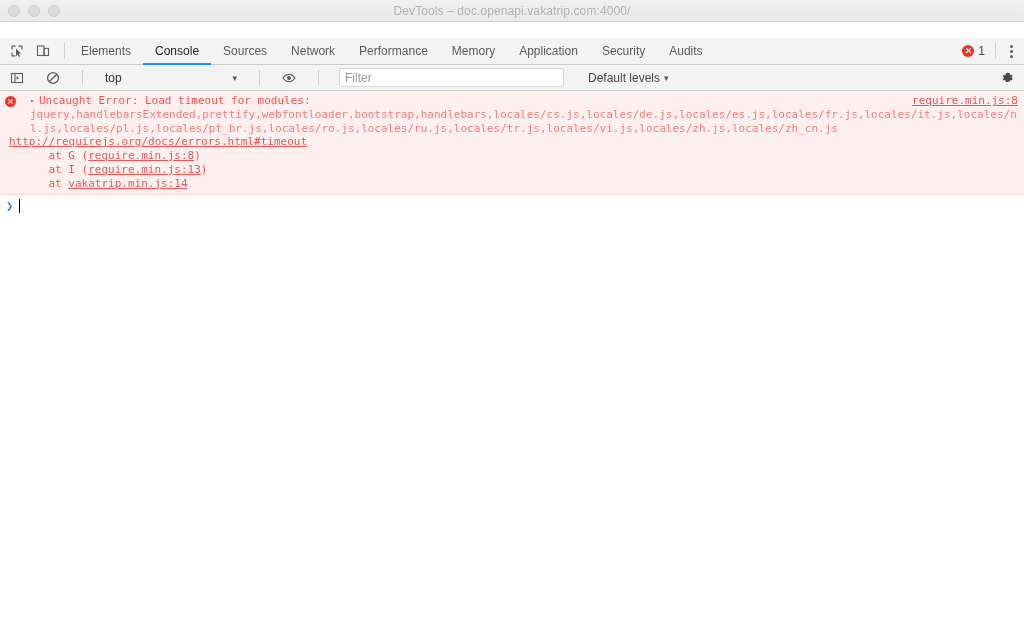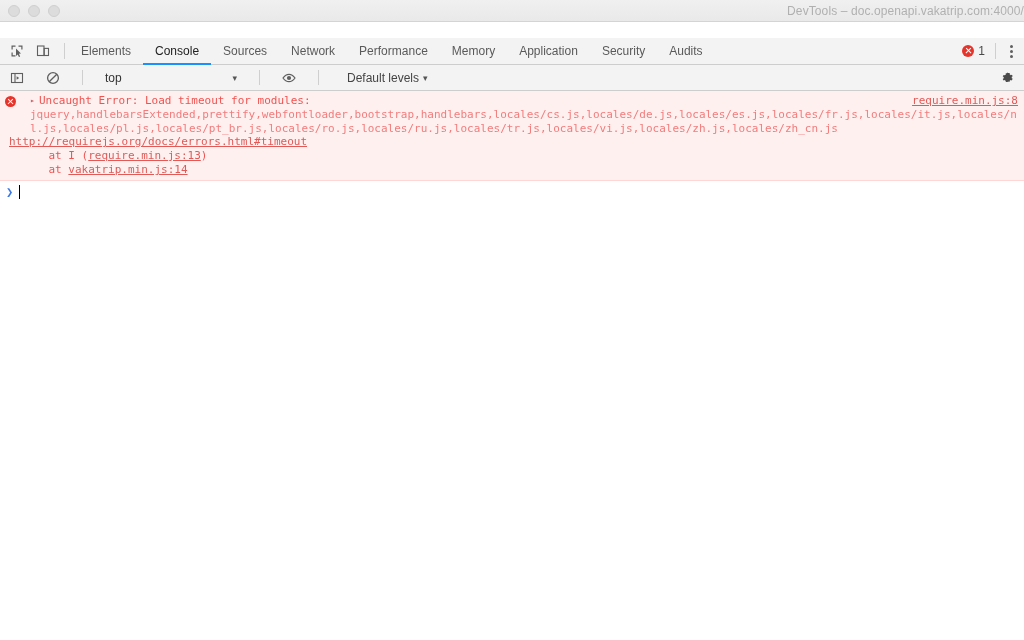--- a/index.html
+++ b/index.html
@@ -31,21 +31,21 @@
   .light {
     width: 12px;
     height: 12px;
     border-radius: 50%;
     background: #dcdcdc;
     border: 1px solid #cfcfcf;
   }
   .window-title {
     position: absolute;
     left: 0; right: 0;
-    text-align: right;
+    text-align: center;
     font-size: 12px;
     color: #b0b0b0;
     letter-spacing: 0.1px;
     pointer-events: none;
   }
 
   
   .tabbar {
     height: 27px;
     background: #f3f3f3;
@@ -376,20 +376,21 @@
 
   <span class="icon-btn">
     <svg width="16" height="14" viewBox="0 0 16 14" aria-hidden="true">
       <path d="M8 3.3C4.6 3.3 2 7 2 7s2.6 3.7 6 3.7S14 7 14 7S11.4 3.3 8 3.3z" fill="none" stroke="#5f5f5f" stroke-width="1.2"></path>
       <circle cx="8" cy="7" r="2.1" fill="#5f5f5f"></circle>
     </svg>
   </span>
 
   <div class="vsep"></div>
 
+  <input class="filter-input" type="text" placeholder="Filter" style="">
 
   <div class="levels">
     <span>Default levels</span>
     <span class="caret">▾</span>
   </div>
 
   <div class="gear">
     <svg width="15" height="15" viewBox="0 0 16 16" aria-hidden="true">
       <path d="M8 5.1a2.9 2.9 0 100 5.8 2.9 2.9 0 000-5.8zm0 4.4a1.5 1.5 0 110-3 1.5 1.5 0 010 3z" fill="#4a4a4a"></path>
       <path d="M13.6 9.3l-1.1-.6a4.7 4.7 0 000-1.4l1.1-.6-.9-1.7-1.2.5a4.7 4.7 0 00-1.2-.9l.1-1.3H8.2L8 2.6h-.4l-.2.8-1.3.1.1 1.3c-.45.24-.86.54-1.2.9l-1.2-.5-.9 1.7 1.1.6a4.7 4.7 0 000 1.4l-1.1.6.9 1.7 1.2-.5c.34.36.75.66 1.2.9l-.1 1.3h2.2l.2-.8h.4l.2.8h1.1l-.1-1.3c.45-.24.86-.54 1.2-.9l1.2.5.9-1.7z" fill="#4a4a4a"></path>
@@ -402,20 +403,21 @@
   <div class="msg-error">
     <span class="icon-err"></span>
 
     <a class="msg-source">require.min.js:8</a>
 
     <div class="err-text"><span class="disclosure">▸</span><span class="err-headline">Uncaught Error: Load timeout for modules:</span><br><span class="err-modules">jquery,handlebarsExtended,prettify,webfontloader,bootstrap,handlebars,locales/cs.js,locales/de.js,locales/es.js,locales/fr.js,locales/it.js,locales/nl.js,locales/pl.js,locales/pt_br.js,locales/ro.js,locales/ru.js,locales/tr.js,locales/vi.js,locales/zh.js,locales/zh_cn.js</span></div>
 
     <a class="err-link">http://requirejs.org/docs/errors.html#timeout</a>
 
     <div class="stack">
+      <div class="stack-row"><span>    at </span><span class="fn">G (</span><span class="loc">require.min.js:8</span><span>)</span></div>
       <div class="stack-row"><span>    at </span><span class="fn">I (</span><span class="loc">require.min.js:13</span><span>)</span></div>
       <div class="stack-row"><span>    at </span><span class="fn"></span><span class="loc">vakatrip.min.js:14</span><span></span></div>
     </div>
   </div>
 
   <div class="prompt-row">
     <span class="prompt-chevron">❯</span>
     <span class="prompt-area">
       <span class="prompt-caret"></span>
     </span>

